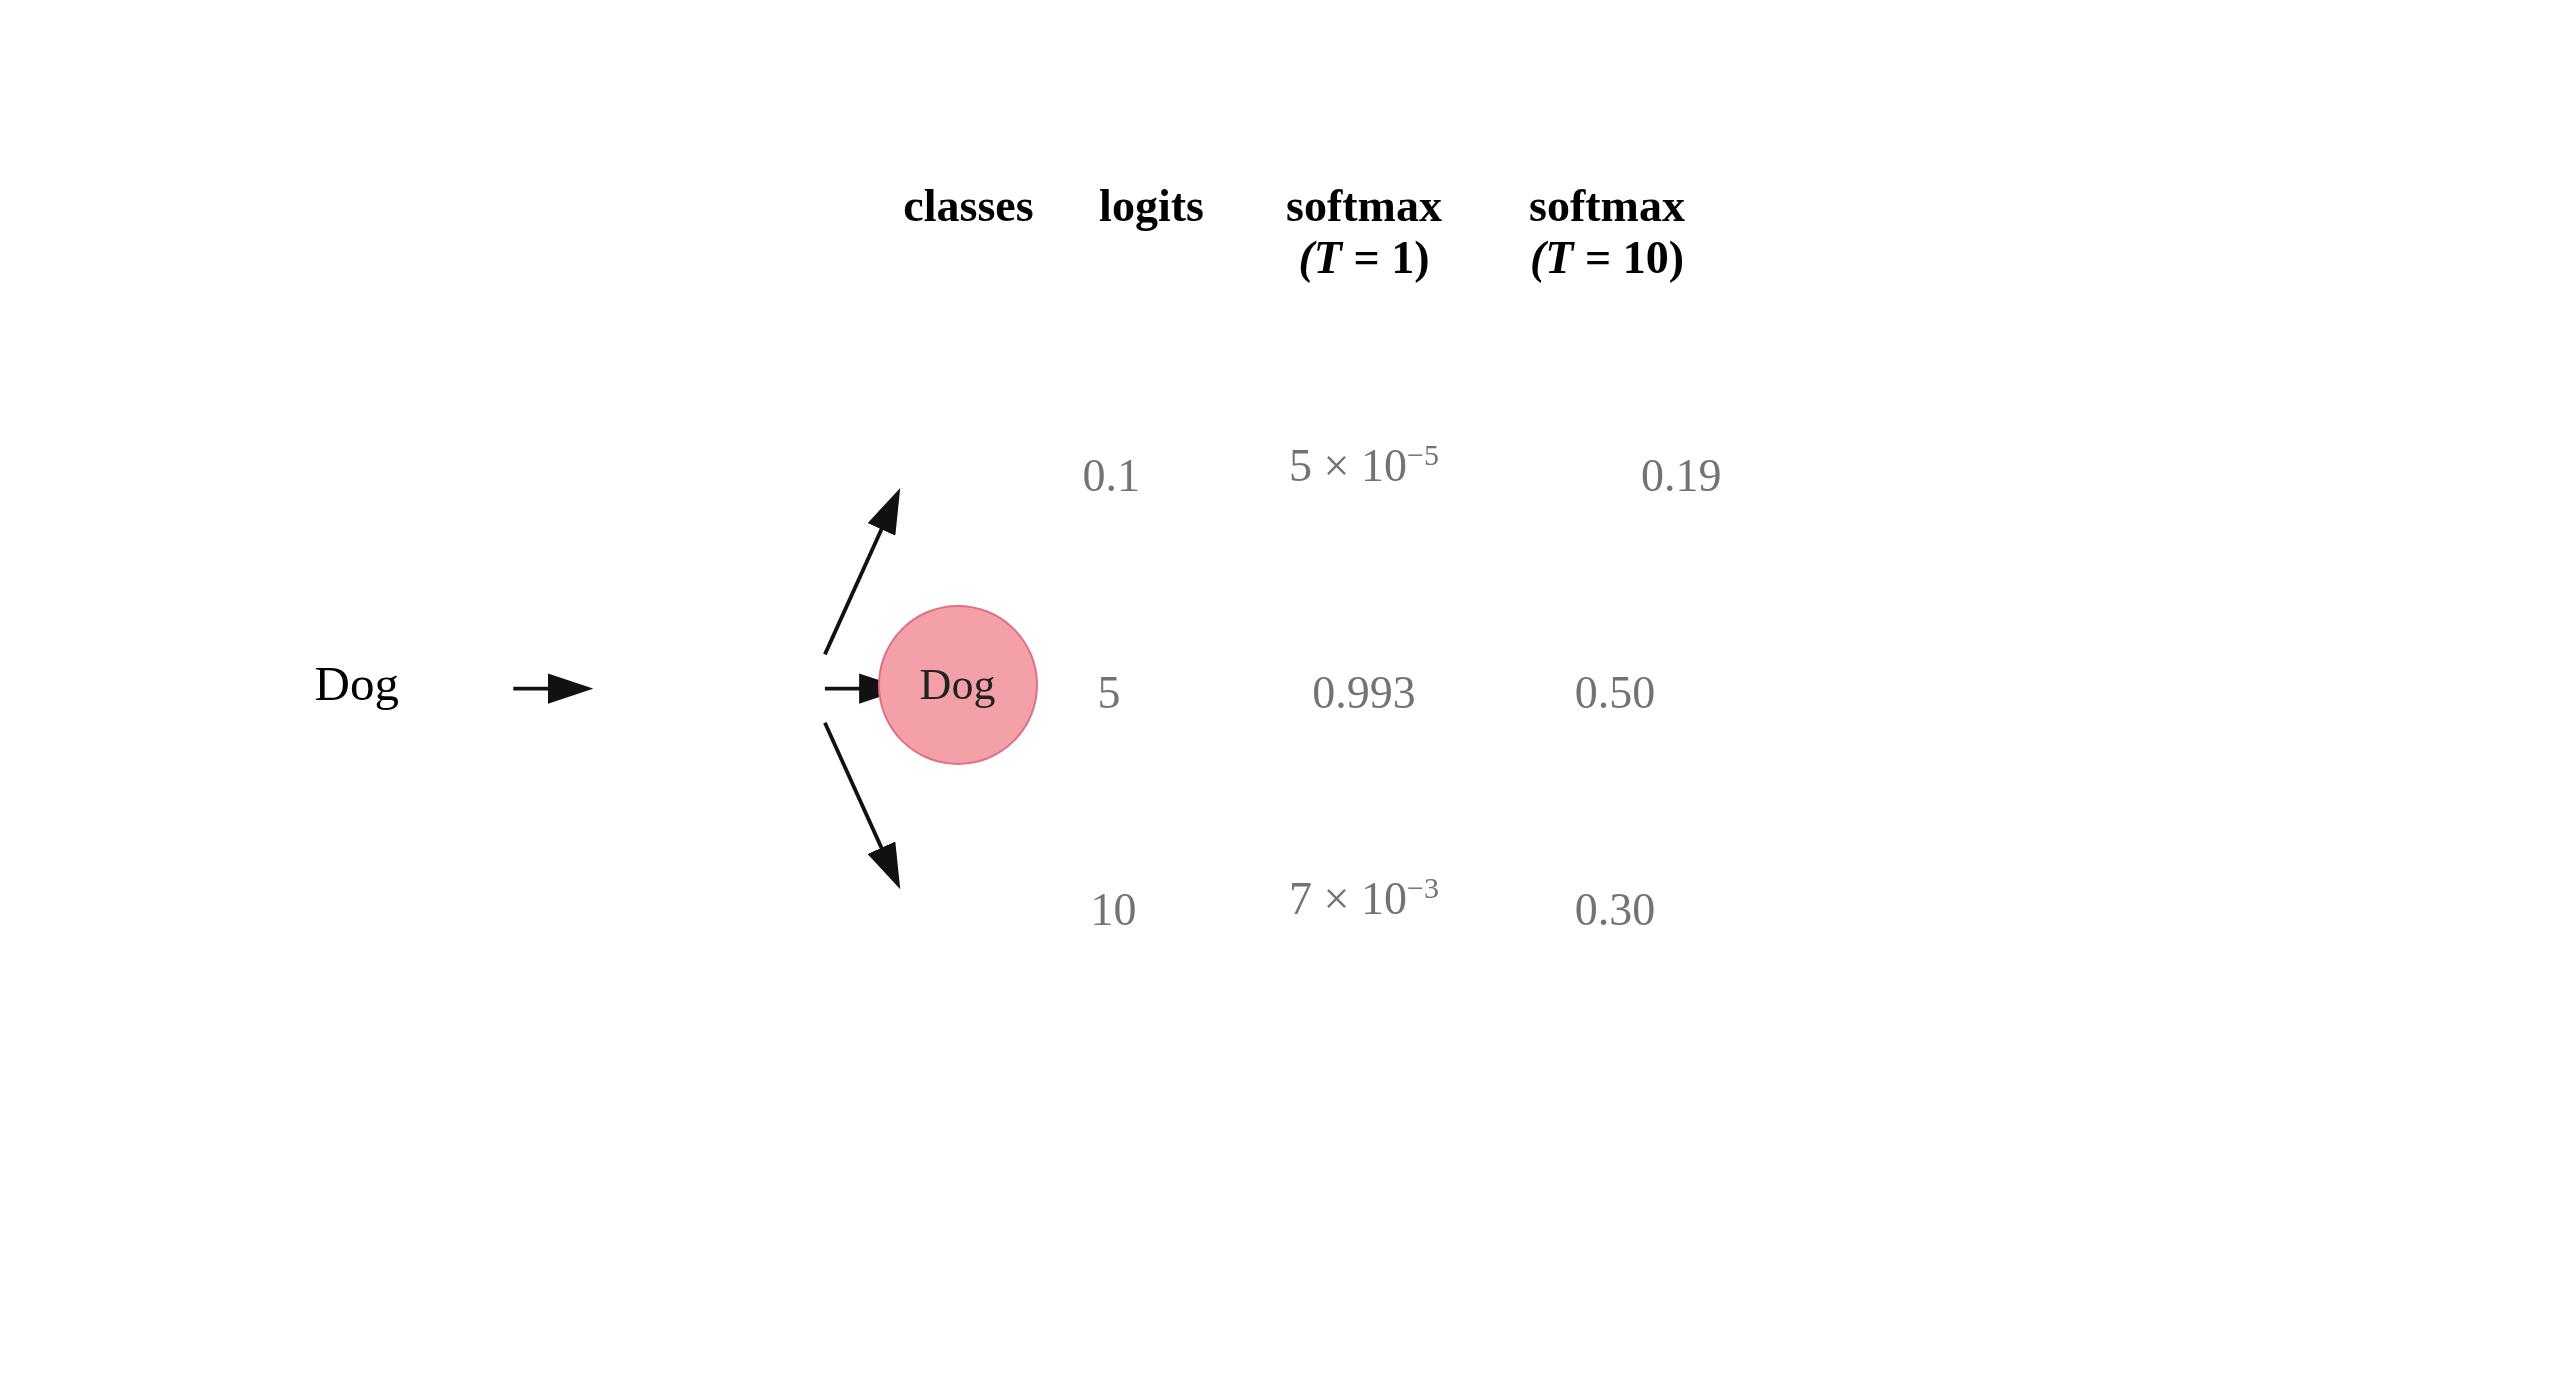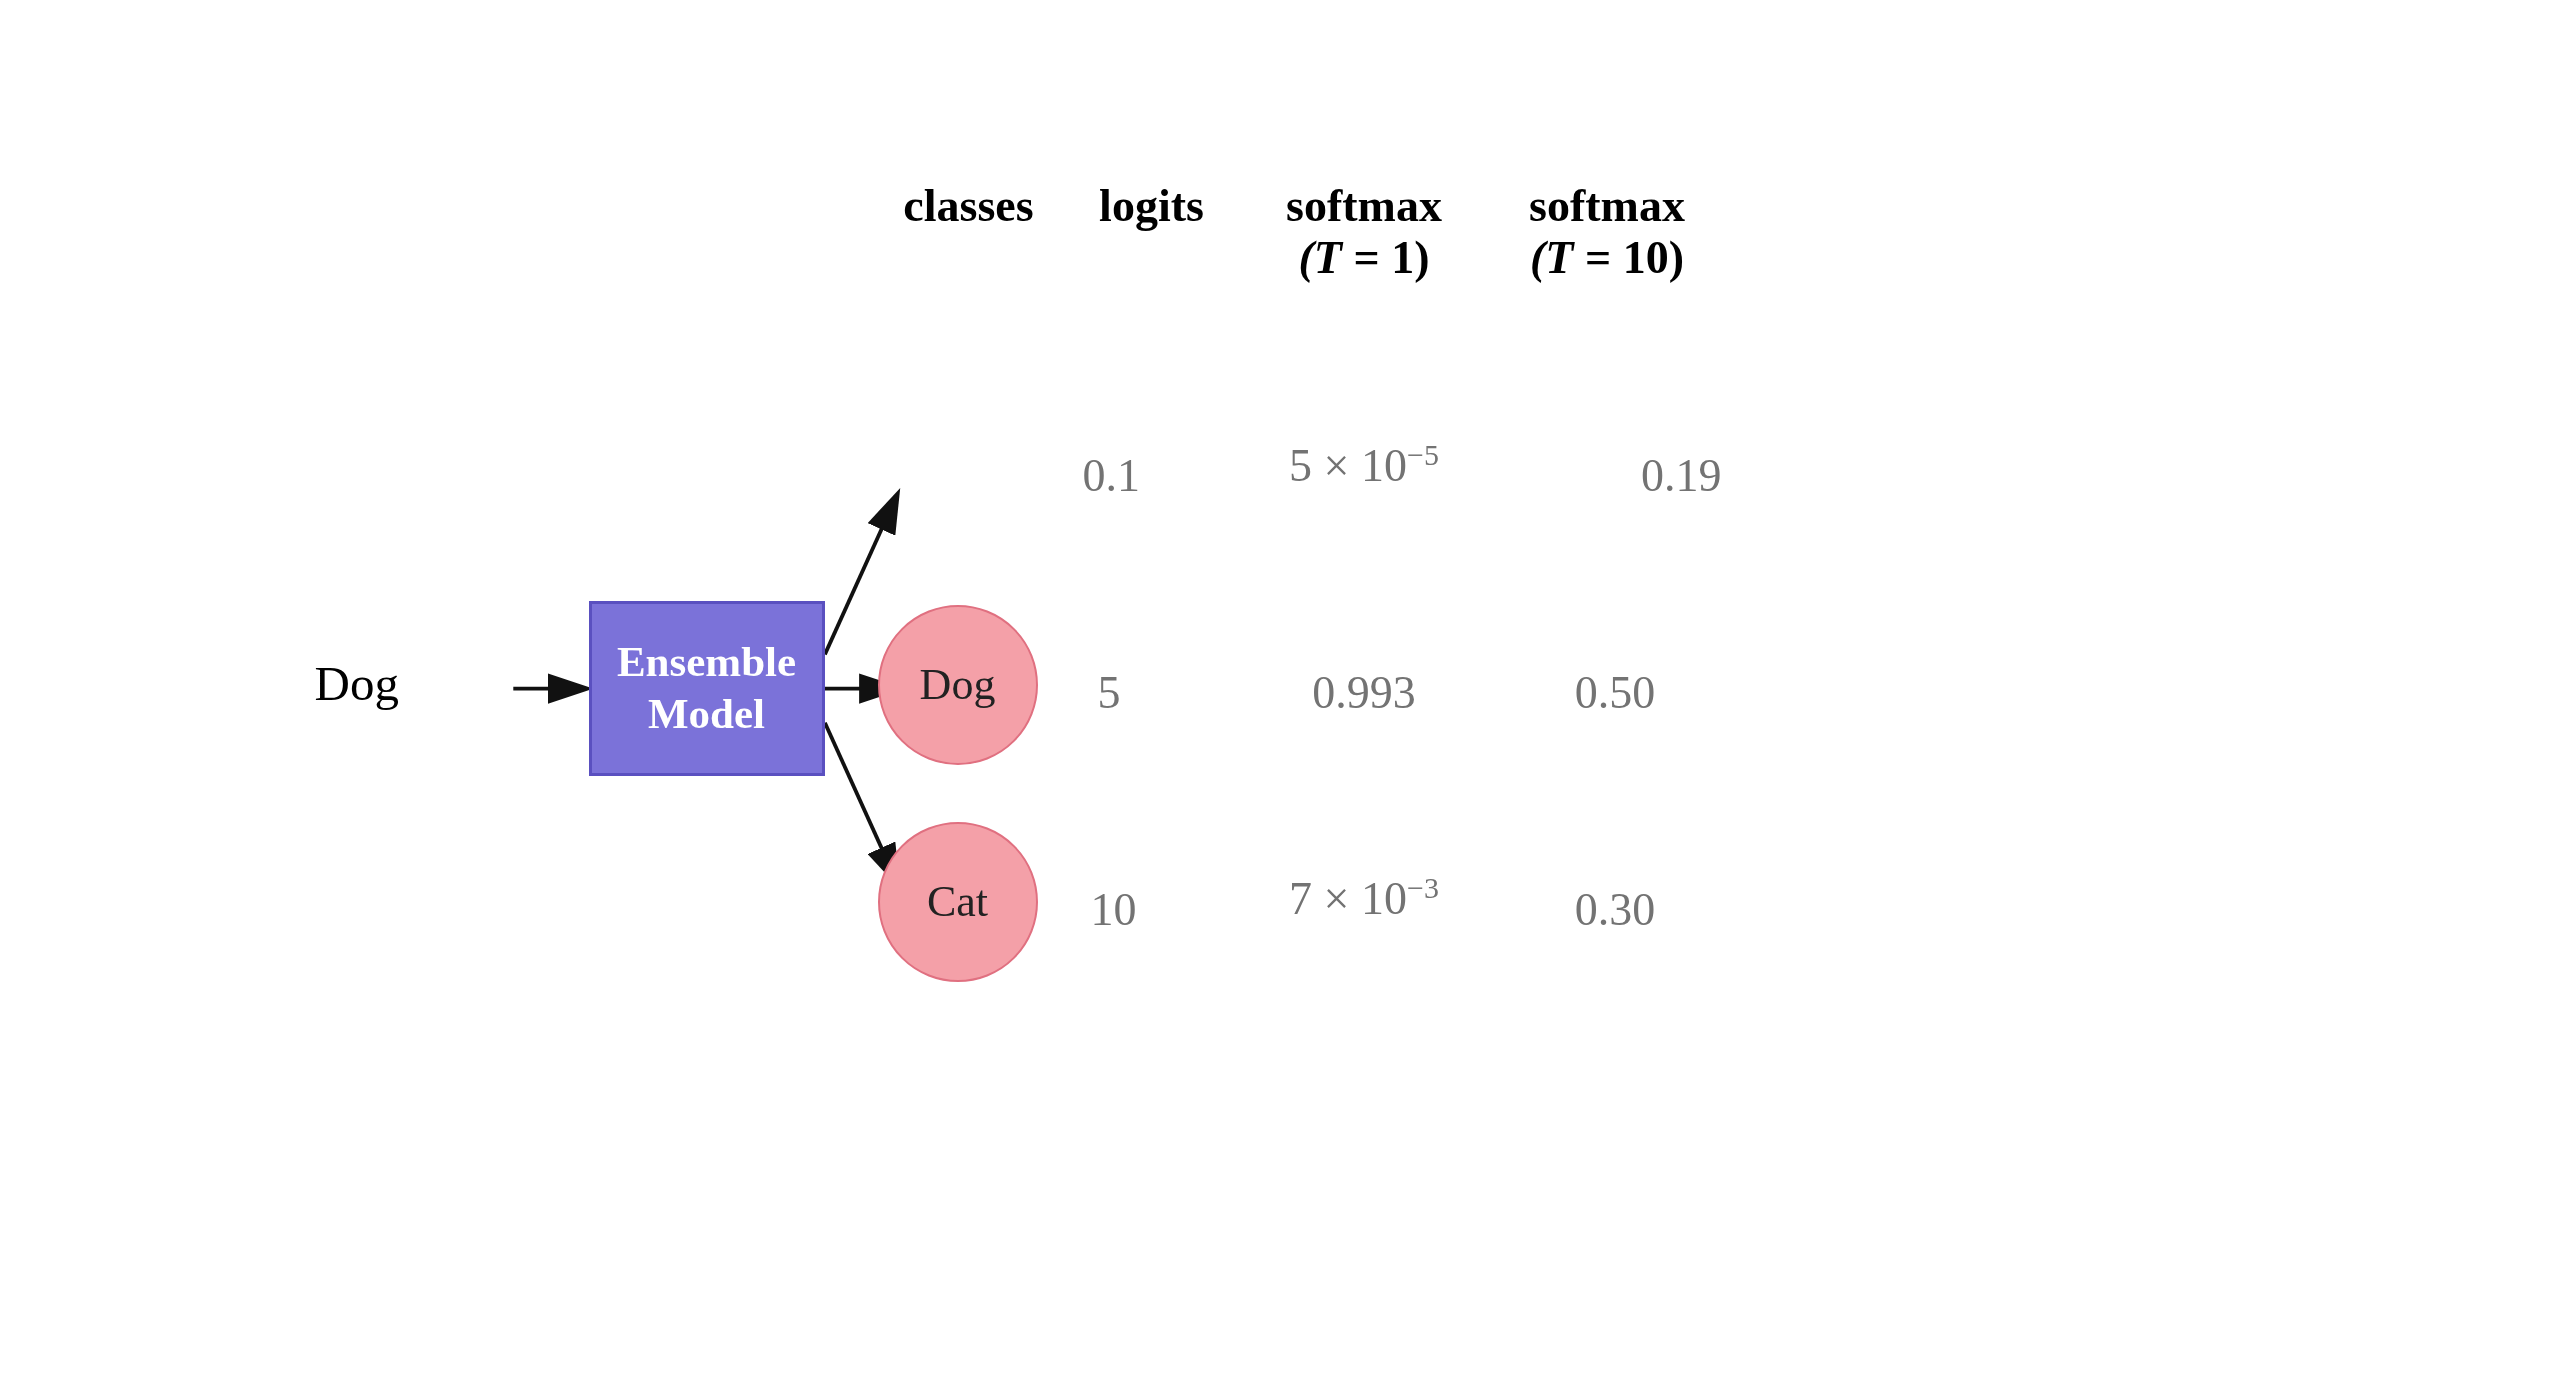--- a/index.html
+++ b/index.html
@@ -140,32 +140,26 @@
 
       <line x1="690" y1="640" x2="785" y2="430" stroke="#111111" stroke-width="5" marker-end="url(#arrowhead)"></line>
 
       <line x1="690" y1="685" x2="785" y2="685" stroke="#111111" stroke-width="5" marker-end="url(#arrowhead)"></line>
 
       <line x1="690" y1="730" x2="785" y2="940" stroke="#111111" stroke-width="5" marker-end="url(#arrowhead)"></line>
     </svg>
 
     <div class="input-label">Dog</div>
 
-    <div class="model-box">
-      <span><span>Ensemble</span><br><span>Model</span></span>
-    </div>
 
 
     <div class="class-circle circle-dog">
       <span>Dog</span>
     </div>
 
-    <div class="class-circle circle-cat">
-      <span>Cat</span>
-    </div>
 
     <div class="data-cell" style="top: 281px; left: 783px;">0.1</div>
     <div class="data-cell" style="top: 270px; left: 958px; width: 213px;">
       <span>5 × 10</span><sup style="font-size:30px;">−5</sup>
     </div>
     <div class="data-cell" style="top: 281px; left: 1209px; width: 213px; text-align: right;">0.19</div>
 
     <div class="data-cell" style="top: 498px; left: 798px;">5</div>
     <div class="data-cell" style="top: 498px; left: 958px; width: 213px;">0.993</div>
     <div class="data-cell" style="top: 498px; left: 1209px; width: 213px;">0.50</div>

